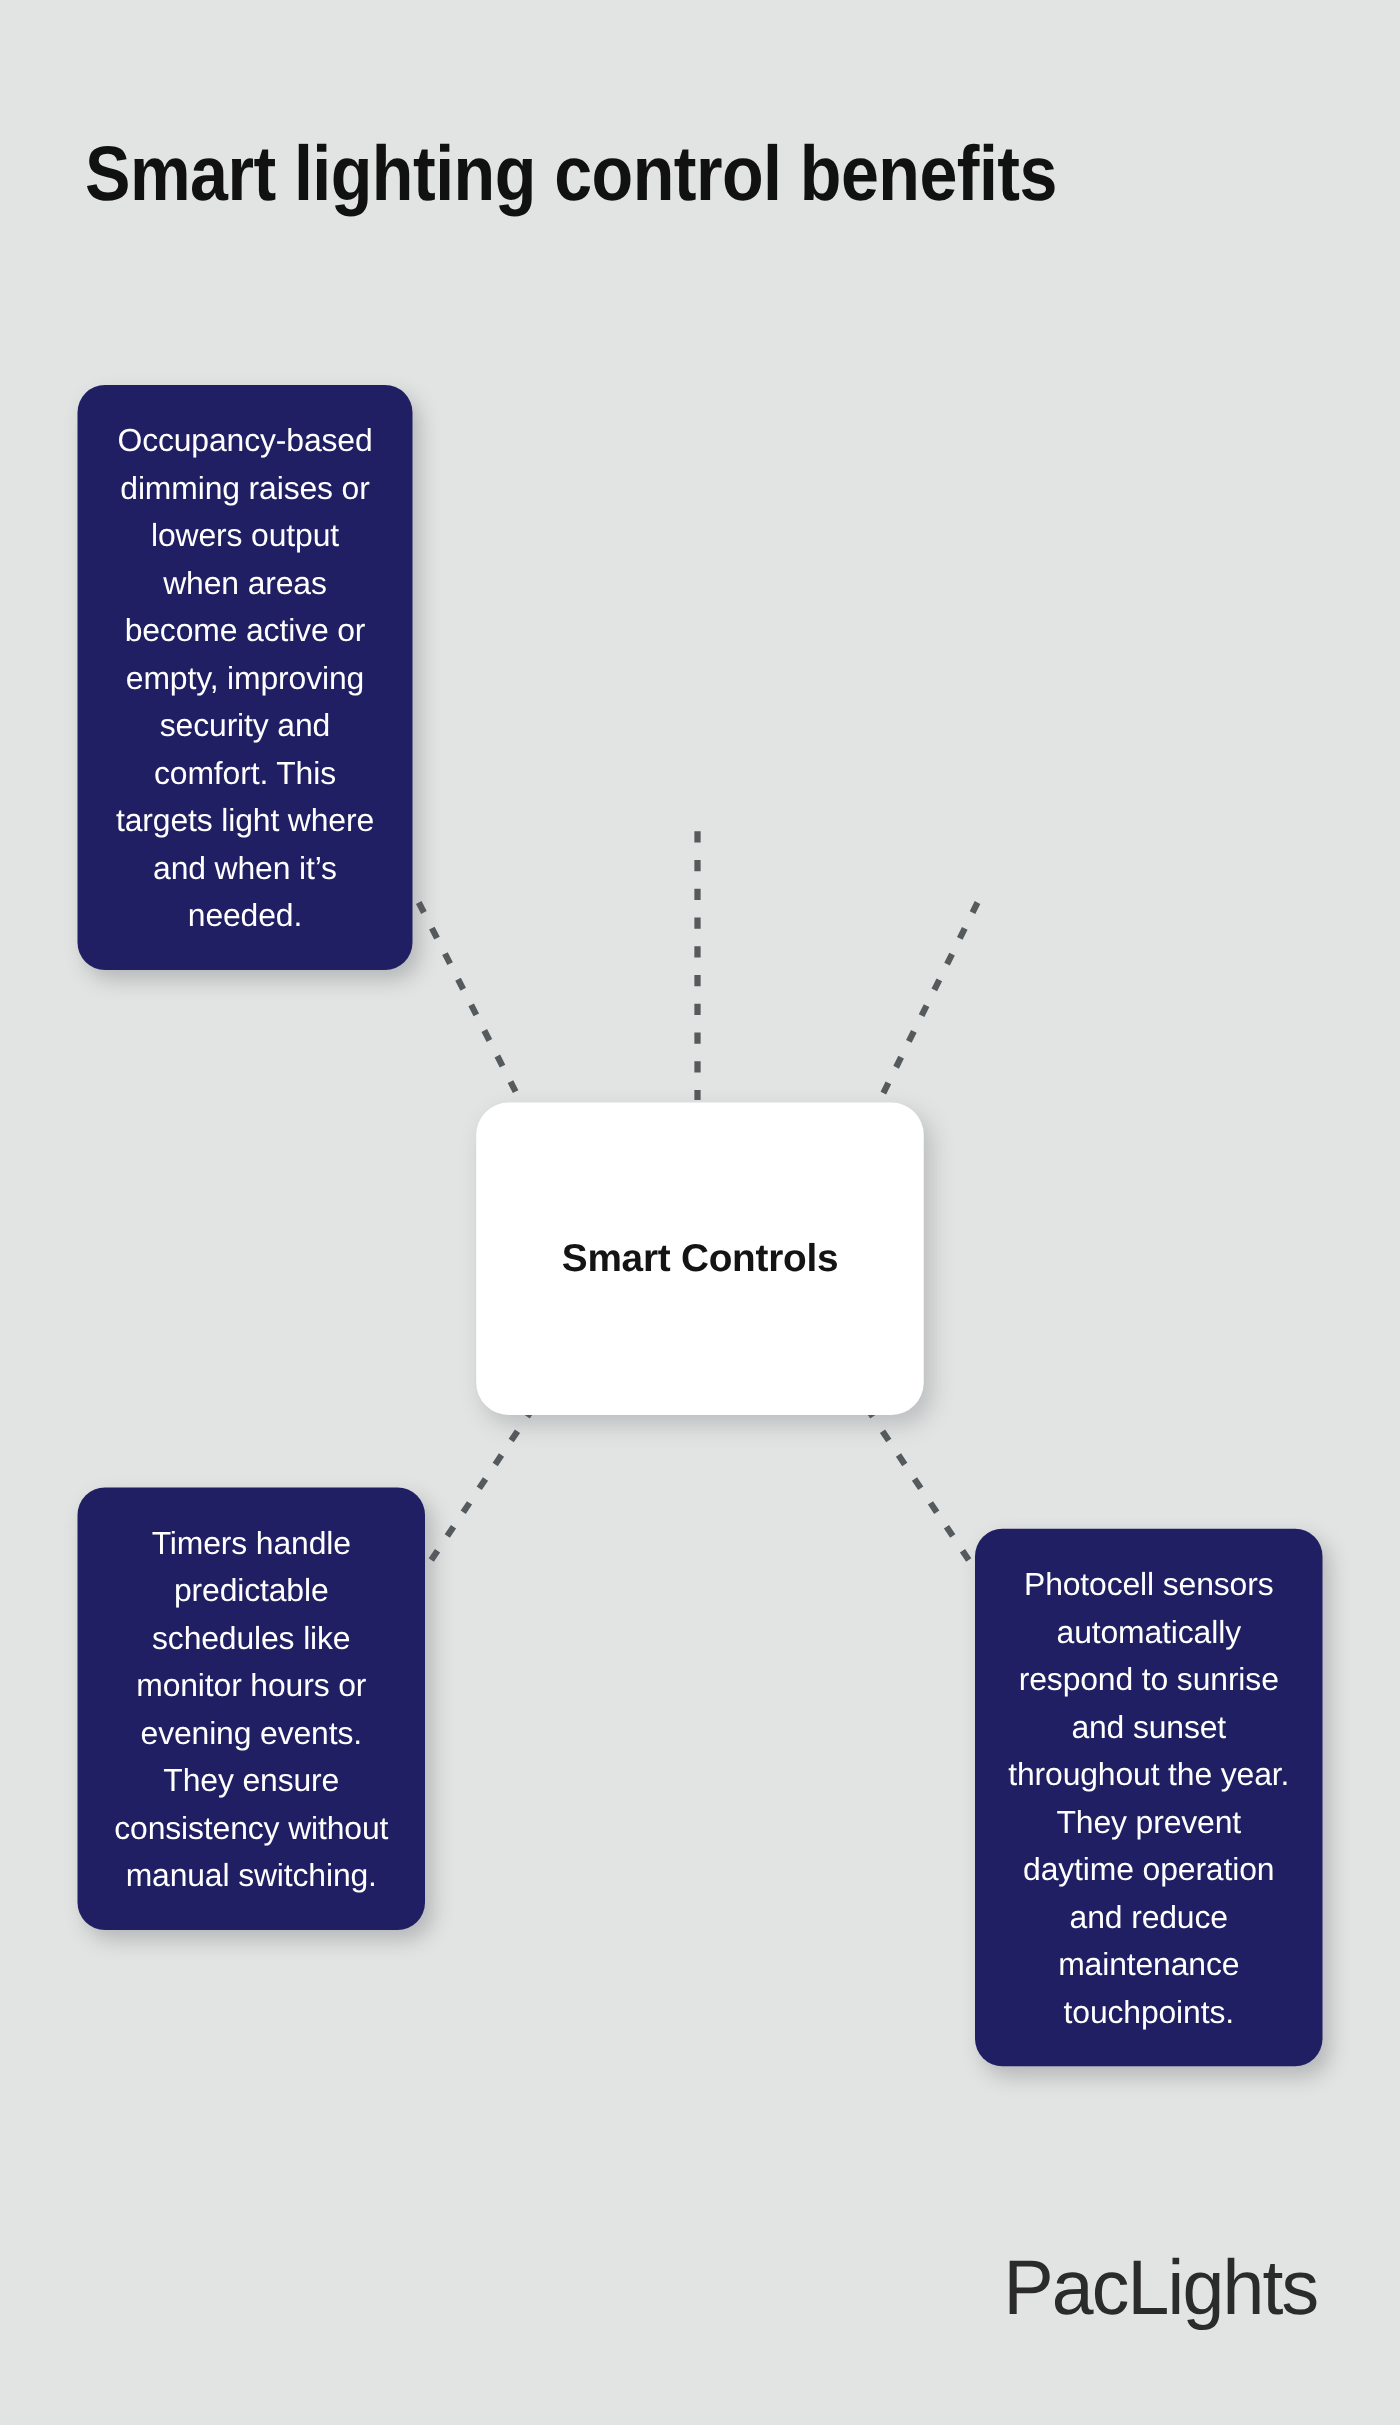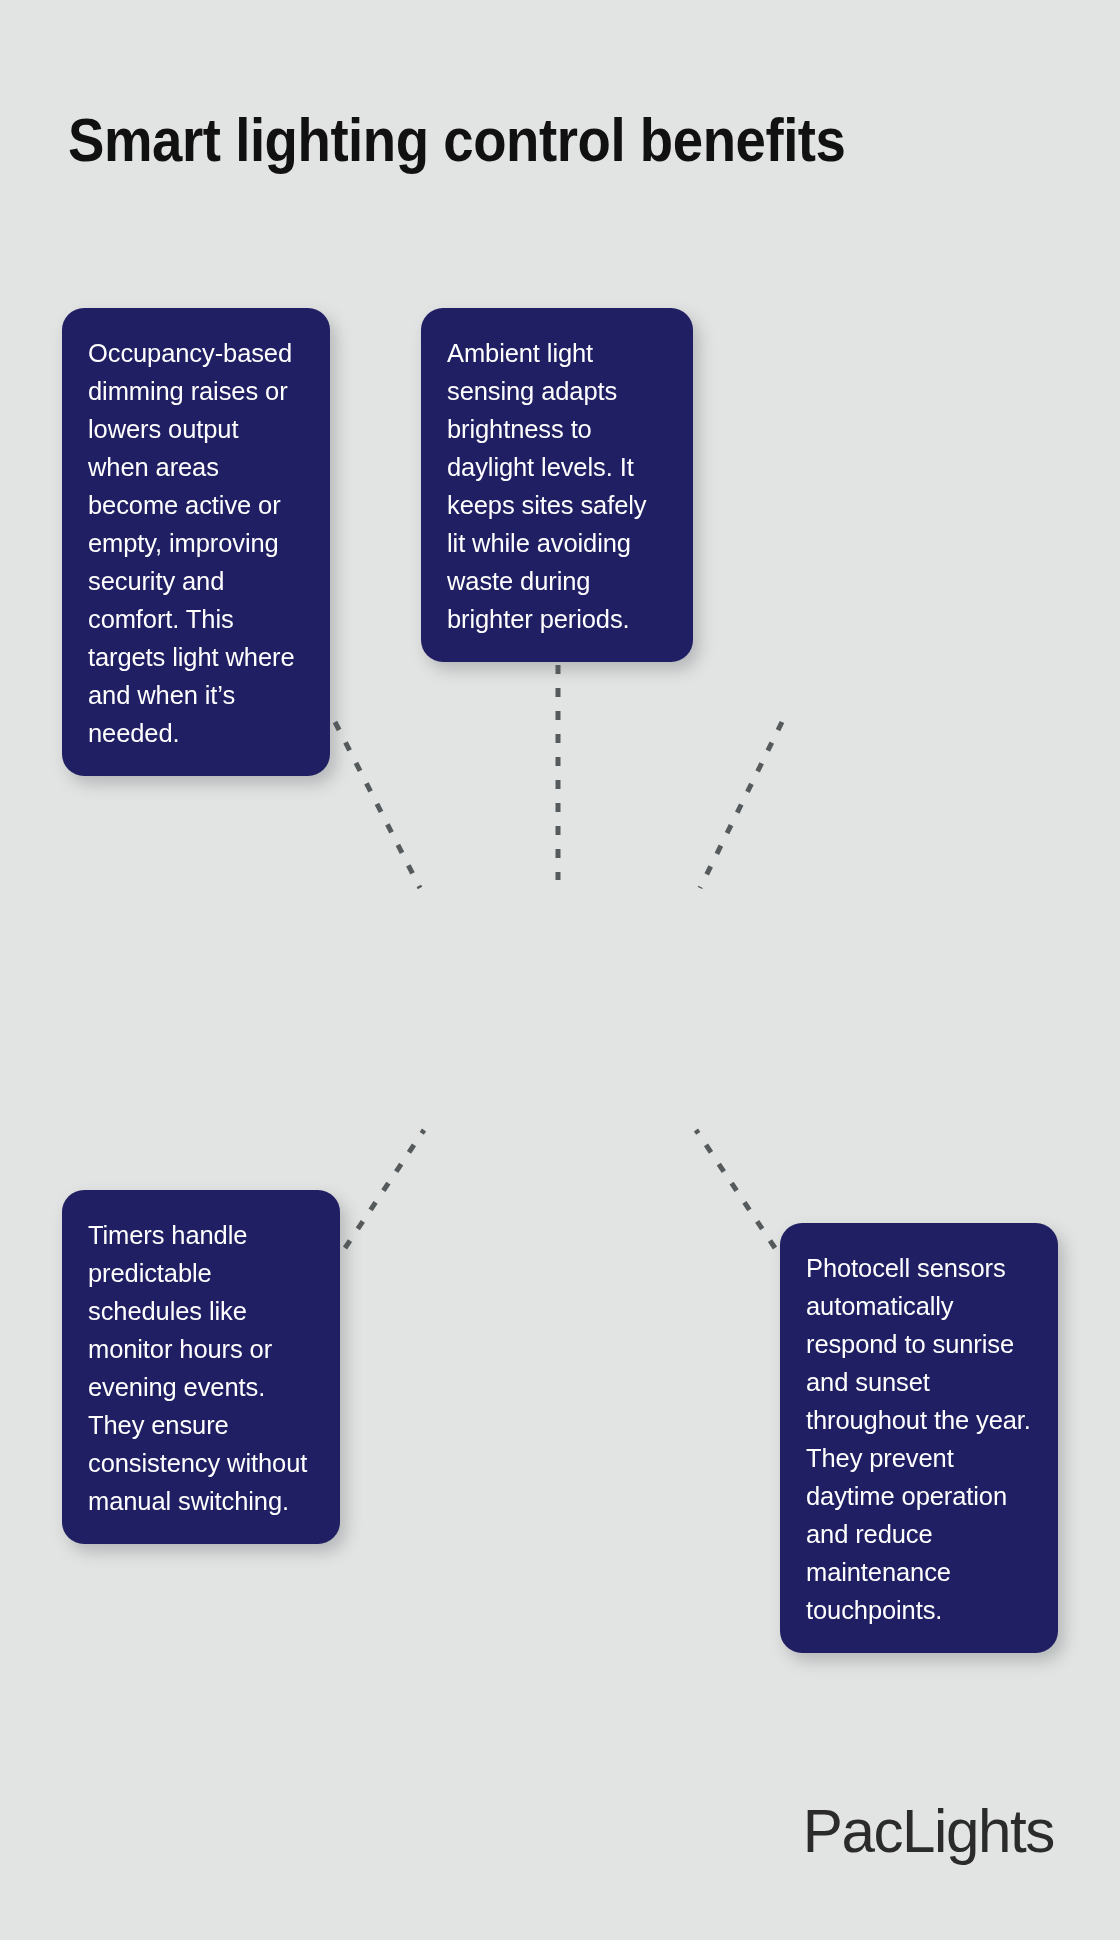--- a/index.html
+++ b/index.html
@@ -46,20 +46,21 @@
     background: #201f63;
     border-radius: 22px;
     box-shadow: 6px 8px 16px rgba(90, 95, 100, 0.33);
     box-sizing: border-box;
     padding: 26px 26px 24px 26px;
     color: #ffffff;
     font-size: 25.5px;
     line-height: 38px;
     font-family: "Liberation Sans", sans-serif;
     letter-spacing: -0.1px;
+    text-align: center;
   }
   .card-text {
     display: block;
   }
   #card-occupancy  { left: 62px;  top: 308px;  width: 268px; }
   #card-ambient    { left: 421px; top: 308px;  width: 272px; }
   #card-remote     { left: 780px; top: 308px;  width: 278px; }
   #card-timers     { left: 62px;  top: 1190px; width: 278px; }
   #card-photocell  { left: 780px; top: 1190px; width: 278px; margin-top: 33px; }
 
@@ -109,29 +110,29 @@
     <line x1="558" y1="665" x2="558" y2="880" stroke="#555a5c" stroke-width="5" stroke-dasharray="9 14" stroke-linecap="butt"></line>
     <line x1="782" y1="722" x2="700" y2="888" stroke="#555a5c" stroke-width="5" stroke-dasharray="9 14" stroke-linecap="butt"></line>
     <line x1="345" y1="1248" x2="424" y2="1130" stroke="#555a5c" stroke-width="5" stroke-dasharray="9 14" stroke-linecap="butt"></line>
     <line x1="775" y1="1248" x2="696" y2="1130" stroke="#555a5c" stroke-width="5" stroke-dasharray="9 14" stroke-linecap="butt"></line>
   </svg>
 
   <div class="card" id="card-occupancy">
     <span class="card-text">Occupancy-based dimming raises or lowers output when areas become active or empty, improving security and comfort. This targets light where and when it’s needed.</span>
   </div>
 
-  <div class="card" id="card-ambient">
-    <span class="card-text">Ambient light sensing adapts brightness to daylight levels. It keeps sites safely lit while avoiding waste during brighter periods.</span>
-  </div>
 
 
   <div class="card" id="card-timers">
     <span class="card-text">Timers handle predictable schedules like monitor hours or evening events. They ensure consistency without manual switching.</span>
   </div>
 
   <div class="card" id="card-photocell">
     <span class="card-text">Photocell sensors automatically respond to sunrise and sunset throughout the year. They prevent daytime operation and reduce maintenance touchpoints.</span>
   </div>
 
+  <div id="center-node">
+    <span id="center-label">Smart Controls</span>
+  </div>
 
   <div id="logo">PacLights</div>
 
 </div>
 
 </body></html>

